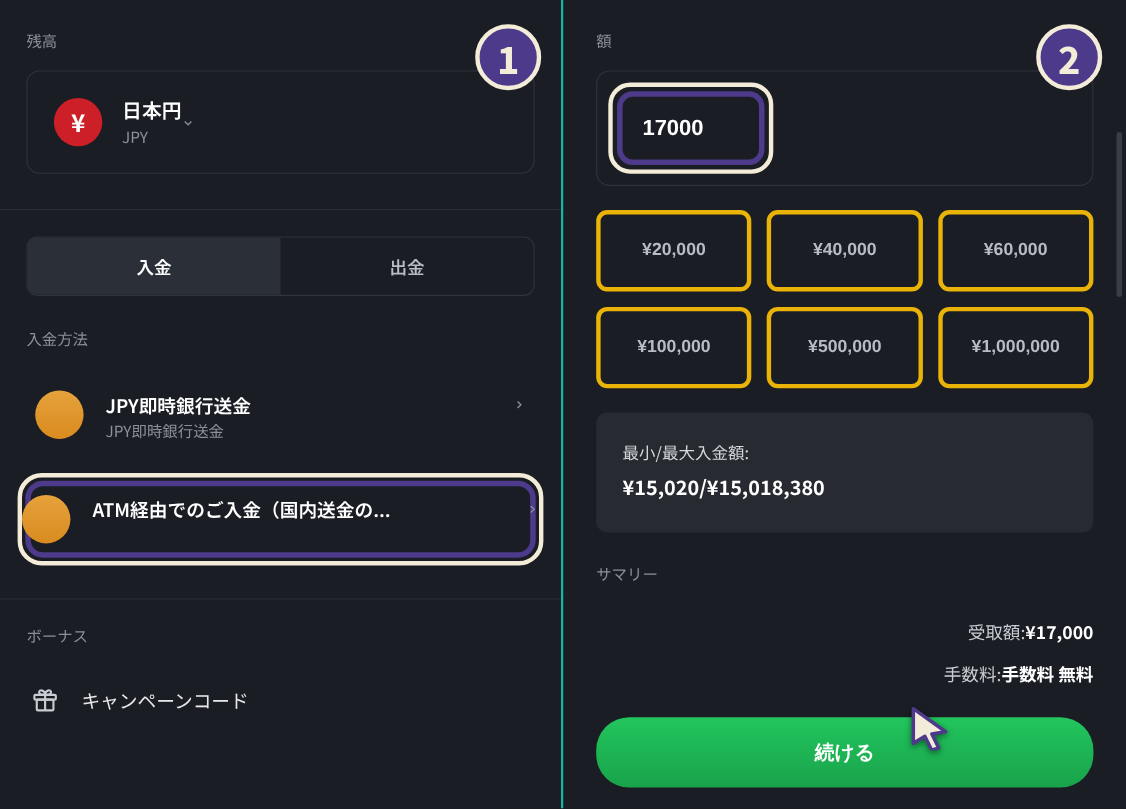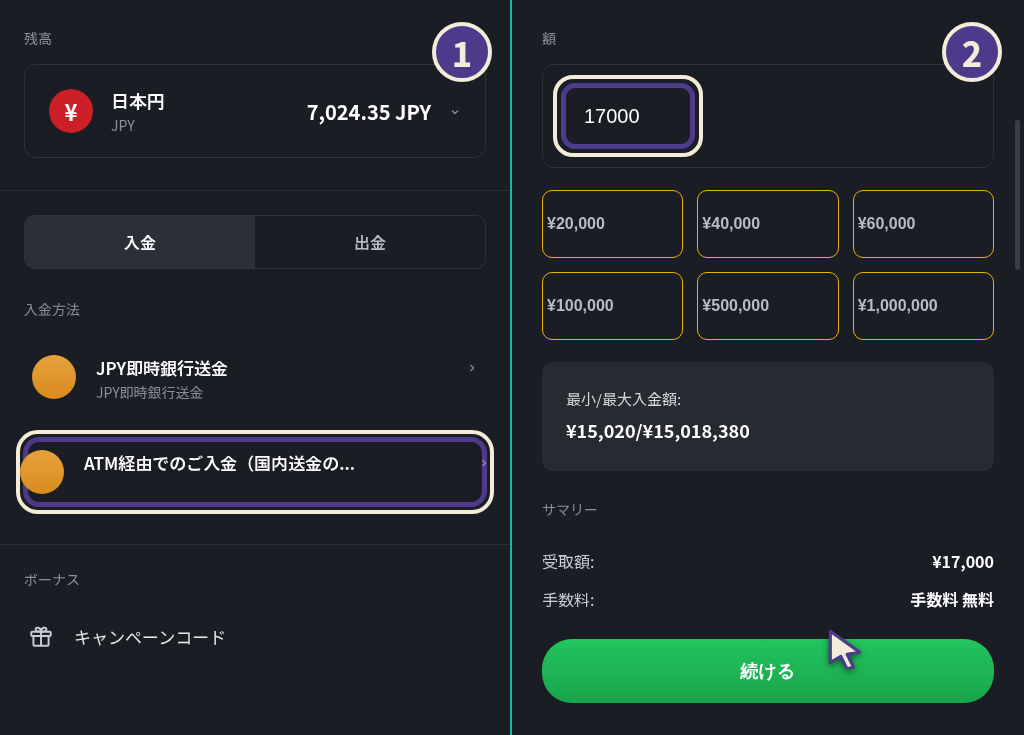--- a/index.html
+++ b/index.html
@@ -151,60 +151,60 @@
     display: inline-block;
     width: 150px;
     margin-bottom: 6px;
   }
   .amount-box-inner {
     border: 5px solid #4d3a8a;
     border-radius: 14px;
     padding: 16px 18px;
   }
   .amount-value {
-    font-size: 20px; font-weight: 400; color: #fff;
+    font-size: 20px; font-weight: 700; color: #fff;
     background: transparent; border: none; outline: none; width: 100%;
   }
   .amount-row-border {
     border: 1px solid #2f333c;
     border-radius: 12px;
     padding: 10px 14px 10px 10px;
     display: flex; align-items: center;
     margin-bottom: 22px;
   }
   .amount-row-border .amount-box-wrap { margin-bottom: 0; }
 
   .preset-grid {
     display: grid;
     grid-template-columns: repeat(3, 1fr);
     gap: 14px;
     margin-bottom: 22px;
   }
   .preset-btn {
-    border: 1px solid #eab308;
+    border: 4px solid #eab308;
     border-radius: 10px;
     padding: 24px 4px;
-    text-align: left;
+    text-align: center;
     font-size: 16px; font-weight: 600;
     color: #b8bcc4;
     cursor: pointer;
     background: transparent;
   }
 
   .limits-box {
     background: #272a31;
     border-radius: 10px;
     padding: 26px 24px 28px 24px;
     margin-bottom: 28px;
   }
   .limits-label { font-size: 15px; color: #d6d8dc; margin-bottom: 8px; }
   .limits-values { font-size: 18px; font-weight: 700; color: #fff; }
 
   .summary-row {
-    display: flex; justify-content: space-between;
+    display: flex; justify-content: flex-end;
     margin-top: 14px;
     font-size: 16px;
   }
   .summary-label { color: #c9ccd2; }
   .summary-value { font-weight: 700; color: #fff; }
 
   .continue-btn {
     margin-top: 28px;
     background: #1fb556;
     background: linear-gradient(180deg, #22c55e 0%, #19a34a 100%);
@@ -259,21 +259,20 @@
 <div class="left-panel">
 
   <div class="section-label">残高</div>
 
   <div class="balance-card">
     <div class="yen-circle">¥</div>
     <div>
       <div class="currency-name">日本円</div>
       <div class="currency-code">JPY</div>
     </div>
-    <div class="balance-amount">7,024.35 JPY</div>
     <span class="chevron">
       <svg viewBox="0 0 24 24" fill="none" stroke="currentColor" stroke-width="2.5">
           <polyline points="6 9 12 15 18 9"></polyline>
         </svg>
     </span>
   </div>
 
   <div class="tabs-row">
     <div class="tabs">
       <div class="tab active">入金</div>

